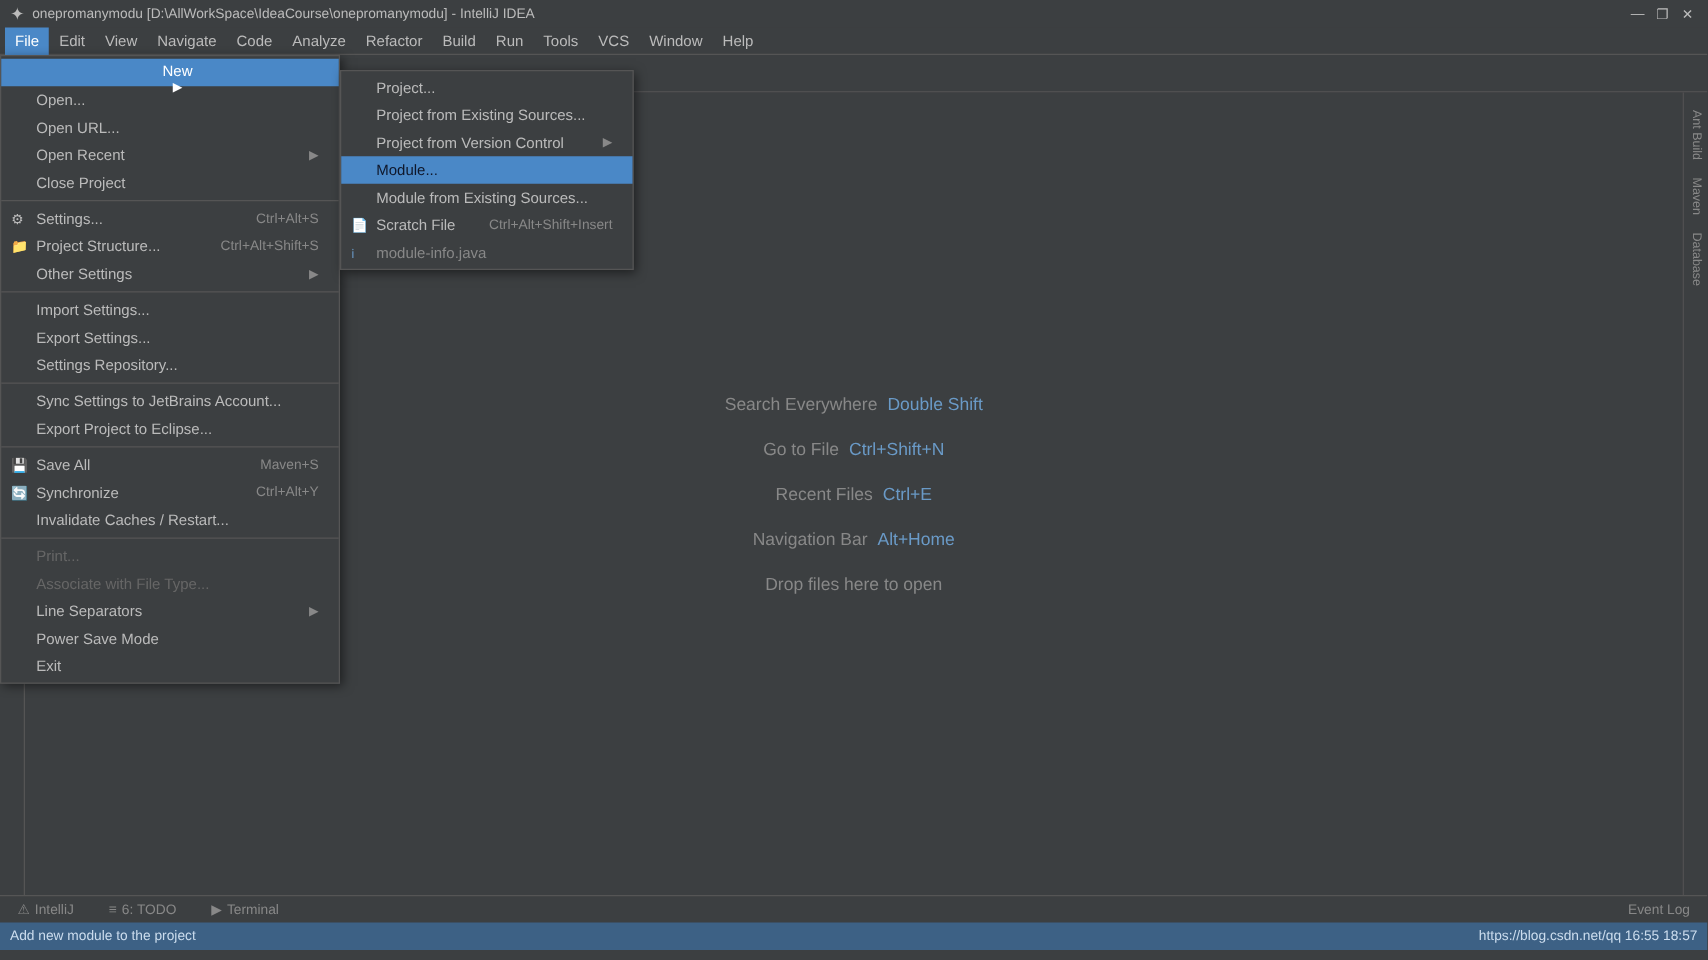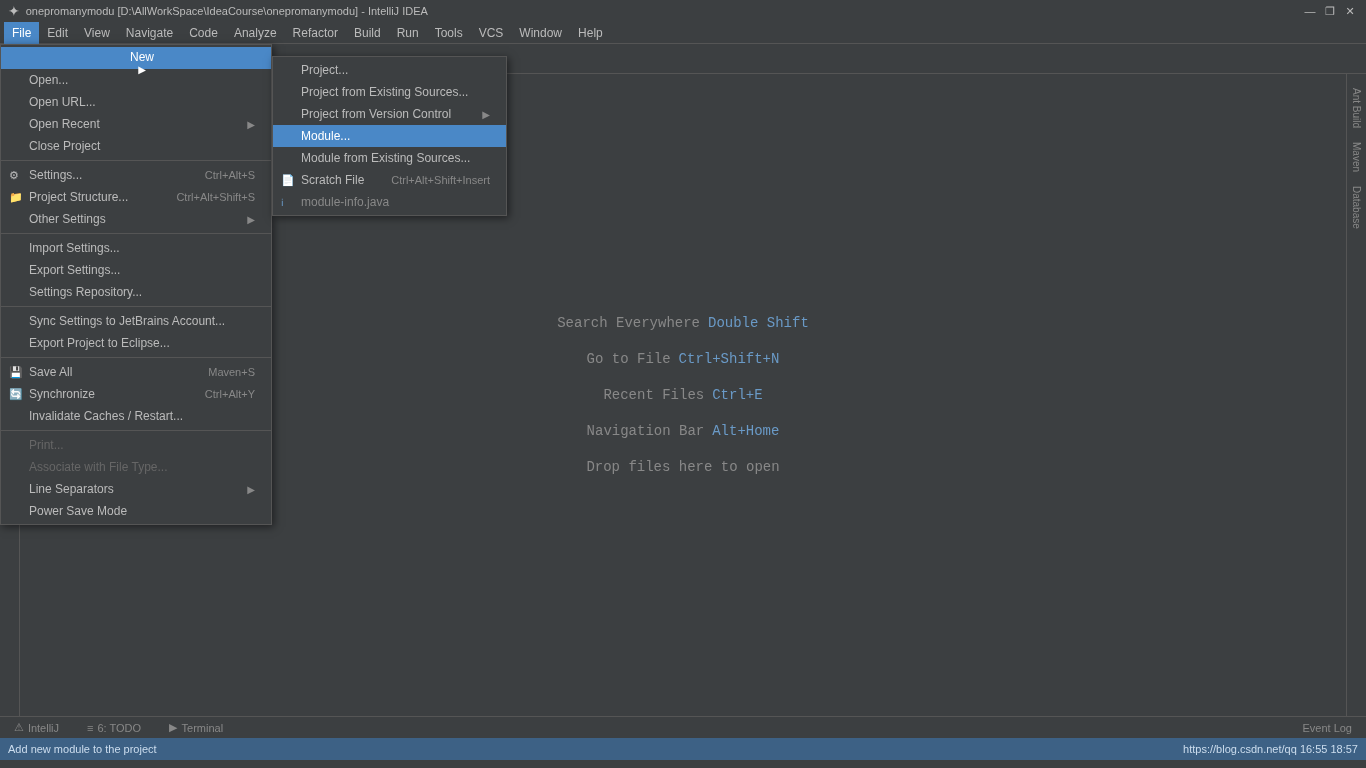--- a/index.html
+++ b/index.html
@@ -136,21 +136,20 @@
       gap: 20px;
       position: relative;
     }
 
     .hint-line {
       display: flex;
       align-items: center;
       gap: 8px;
       color: #888;
       font-size: 14px;
-      font-family: Liberation Mono, monospace;
     }
     .hint-key {
       color: #6a9ac7;
       font-size: 14px;
     }
 
     
     #right-sidebar {
       width: 20px;
       background: #3c3f41;
@@ -286,21 +285,21 @@
       justify-content: space-between;
       padding: 3px 16px 3px 28px;
       cursor: pointer;
       color: #bbbbbb;
       font-size: 12px;
       height: 22px;
       position: relative;
     }
     .new-menu-item.highlighted {
       background: #4a88c7;
-      color: #ffffff;
+      color: #0f172a;
     }
     .new-menu-item .item-shortcut {
       color: #888;
     }
 
     
     .scratch-icon {
       position: absolute;
       left: 8px;
       color: #cc8822;
@@ -514,20 +513,23 @@
 
   <div class="menu-dropdown-item">
     <span>Line Separators</span>
     <span class="item-arrow">▶</span>
   </div>
 
   <div class="menu-dropdown-item">
     <span>Power Save Mode</span>
   </div>
 
+  <div class="menu-dropdown-item">
+    <span>Exit</span>
+  </div>
 </div>
 
 <div id="new-submenu">
 
   <div class="new-menu-item">
     <span>Project...</span>
   </div>
 
   <div class="new-menu-item">
     <span>Project from Existing Sources...</span>

